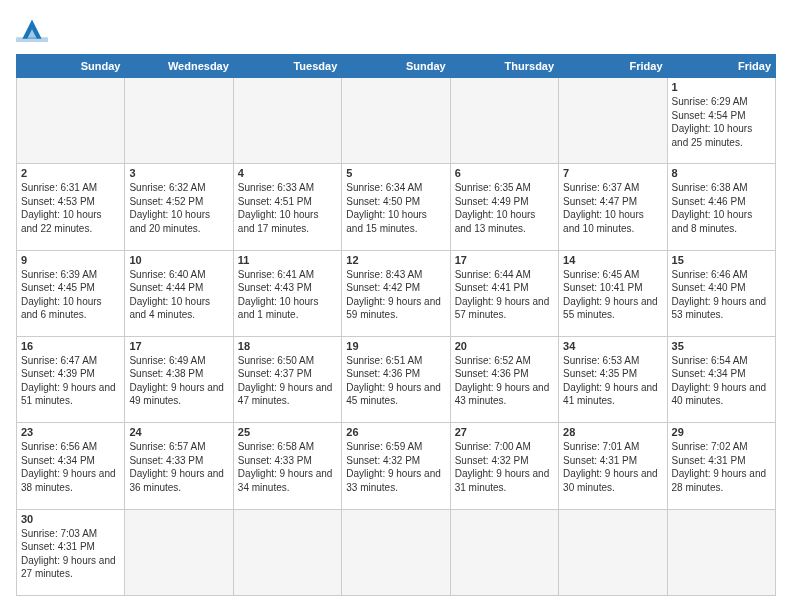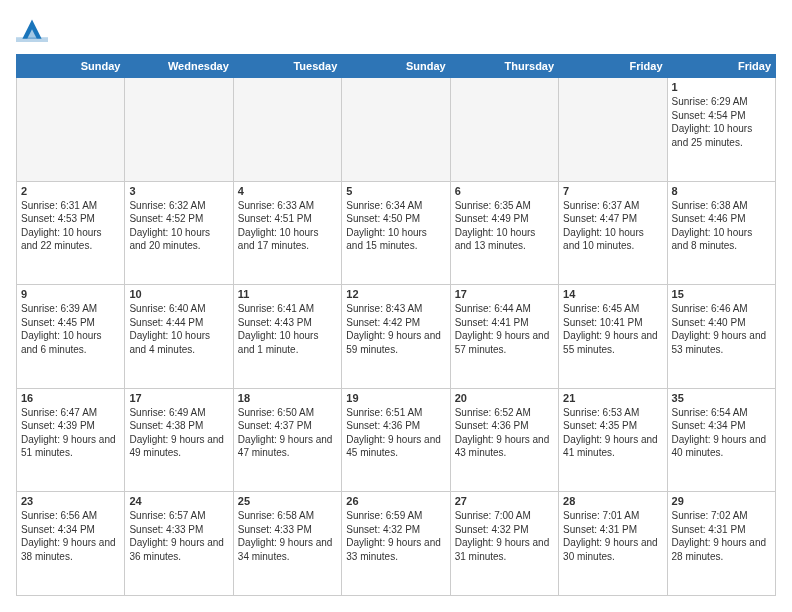--- a/index.html
+++ b/index.html
@@ -282,21 +282,21 @@
 and 45 minutes.</div>
           </td>
           <td>
             <div class="day-number">20</div>
             <div class="day-info">Sunrise: 6:52 AM
 Sunset: 4:36 PM
 Daylight: 9 hours
 and 43 minutes.</div>
           </td>
           <td>
-            <div class="day-number">21</div>
+            <div class="day-number">34</div>
             <div class="day-info">Sunrise: 6:53 AM
 Sunset: 4:35 PM
 Daylight: 9 hours
 and 41 minutes.</div>
           </td>
           <td>
             <div class="day-number">35</div>
             <div class="day-info">Sunrise: 6:54 AM
 Sunset: 4:34 PM
 Daylight: 9 hours
@@ -346,16 +346,31 @@
 Daylight: 9 hours
 and 30 minutes.</div>
           </td>
           <td>
             <div class="day-number">29</div>
             <div class="day-info">Sunrise: 7:02 AM
 Sunset: 4:31 PM
 Daylight: 9 hours
 and 28 minutes.</div>
           </td>
+        </tr>
+        <tr>
+          <td class="last-row">
+            <div class="day-number">30</div>
+            <div class="day-info">Sunrise: 7:03 AM
+Sunset: 4:31 PM
+Daylight: 9 hours
+and 27 minutes.</div>
+          </td>
+          <td class="empty last-row"></td>
+          <td class="empty last-row"></td>
+          <td class="empty last-row"></td>
+          <td class="empty last-row"></td>
+          <td class="empty last-row"></td>
+          <td class="empty last-row"></td>
         </tr>
       </tbody>
   </table>
 </div>
 
 </body></html>

